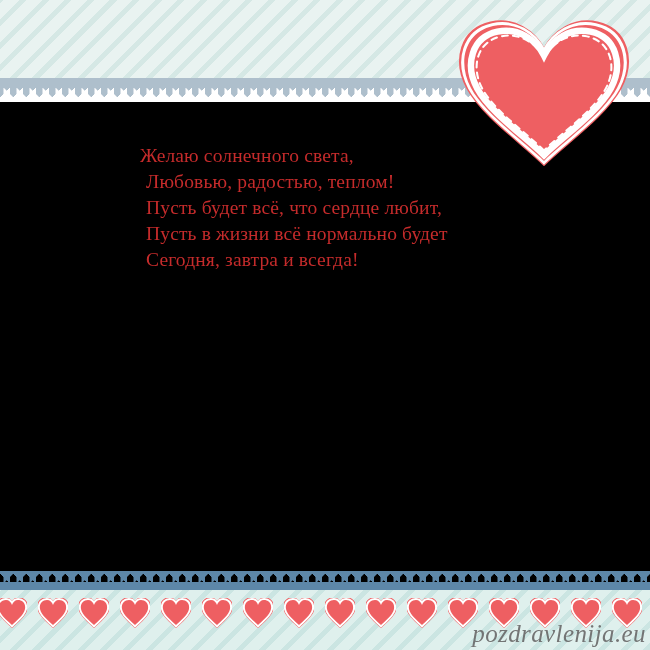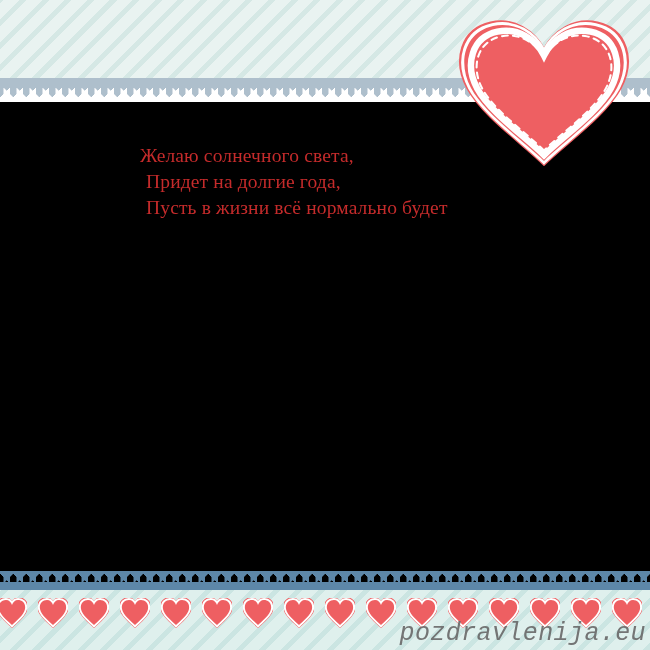--- a/index.html
+++ b/index.html
@@ -184,21 +184,21 @@
   .mini-heart svg {
     display: block;
     width: 30px;
     height: 30px;
   }
 
   .watermark {
     position: absolute;
     right: 4px;
     bottom: 2px;
-    font-family: Liberation Mono, monospace;
+    font-family: Liberation Serif, serif;
     font-style: italic;
     font-size: 25px;
     color: #6b6b6b;
     letter-spacing: 0.4px;
     opacity: 0.92;
   }
 </style>
 </head>
 <body>
 
@@ -230,22 +230,24 @@
       <use href="#hshape" fill="#ee5f62"></use>
 
       <use href="#hshape" fill="none" stroke="#ffffff" stroke-width="7" transform="translate(89,75) scale(0.915) translate(-89,-75)"></use>
 
       <use href="#hshape" fill="none" stroke="#ffffff" stroke-width="2.4" stroke-dasharray="7 6" stroke-linecap="round" transform="translate(89,75) scale(0.845) translate(-89,-75)"></use>
     </svg>
   </div>
 
   <div class="verse">
     <div class="verse-line">Желаю солнечного света,</div>
-    <div class="verse-line indent">Придет на долгие года,</div>
+    <div class="verse-line indent">Любовью, радостью, теплом!</div>
+    <div class="verse-line indent">Пусть будет всё, что сердце любит,</div>
     <div class="verse-line indent">Пусть в жизни всё нормально будет</div>
+    <div class="verse-line indent">Сегодня, завтра и всегда!</div>
   </div>
 
   <div class="bottom-border">
     <div class="bottom-stripes"></div>
     <div class="bottom-solid"></div>
     <div class="bottom-teeth"></div>
 
     <div class="heart-row" id="heart-row">
         <div class="mini-heart" style="left: -3px;">
           <svg viewBox="0 0 30 30" xmlns="http://www.w3.org/2000/svg" aria-hidden="true">

